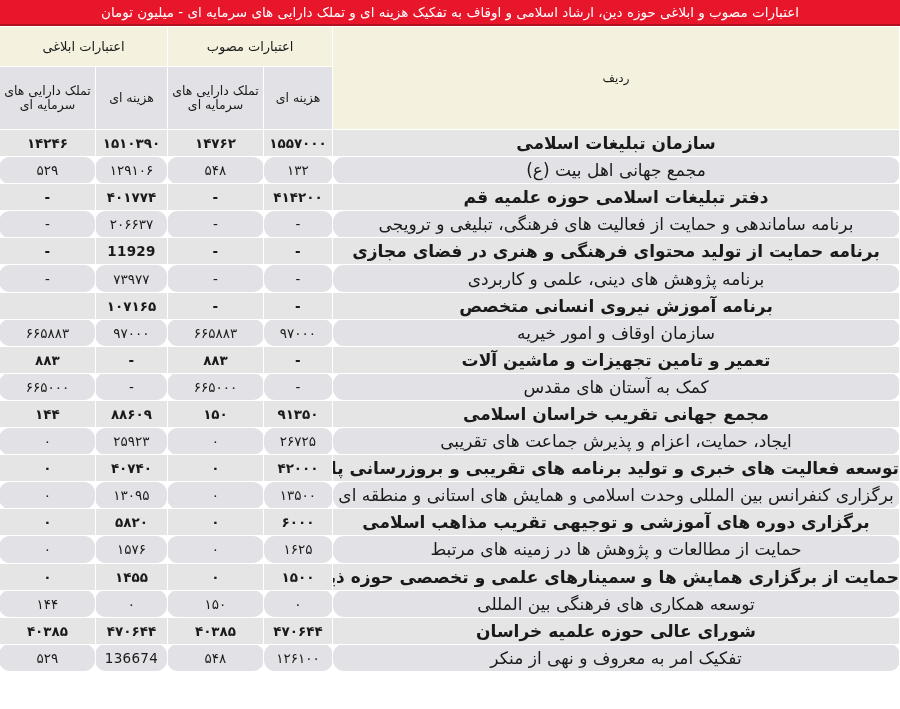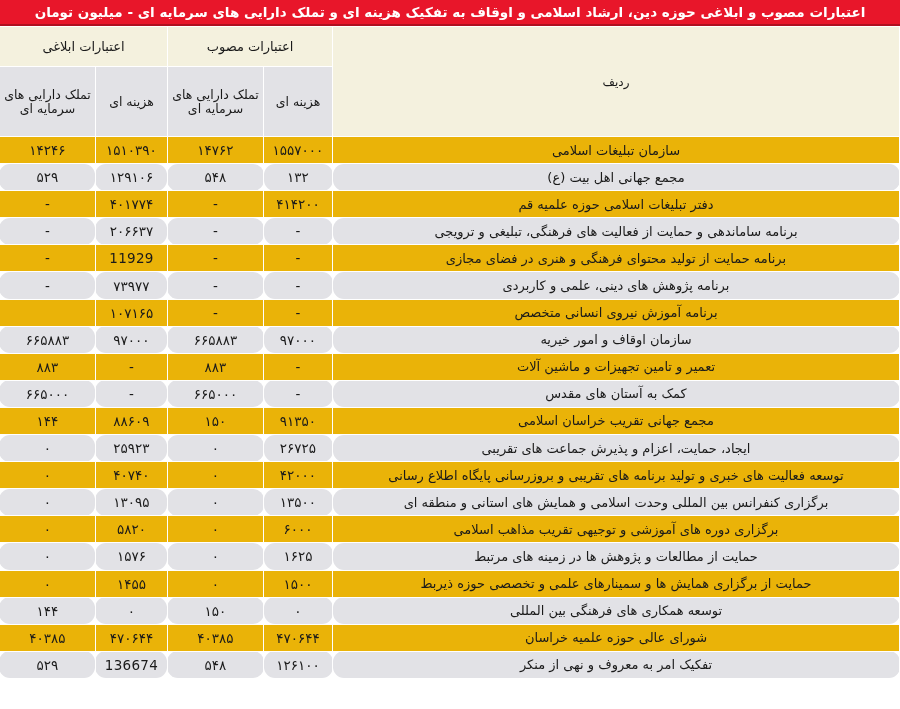--- a/index.html
+++ b/index.html
@@ -23,21 +23,21 @@
 
   
   .title-banner {
     height: 26px;
     background: #e8162a;
     color: #ffffff;
     display: flex;
     align-items: center;
     justify-content: center;
     font-size: 13.5px;
-    font-weight: bold;
+    font-weight: normal;
     letter-spacing: 0;
     white-space: nowrap;
     overflow: hidden;
     box-sizing: border-box;
     padding: 6px 6px;
     border-bottom: 2px solid #b01020;
   }
 
   
   table.budget {
@@ -67,43 +67,43 @@
   
   .hdr-group {
     background: #f4f1de;
     font-size: 13px;
     height: 40px;
     border-bottom: 1px solid #ffffff;
   }
   .hdr-sub {
     background: #e2e2e6;
     font-size: 12.5px;
-    height: 70px;
+    height: 63px;
     line-height: 1.12;
     padding: 2px 1px;
   }
   .hdr-label {
     background: #f4f1de;
     font-size: 12px;
     height: 89px;
   }
 
   
   tbody tr { height: 27.1px; }
-  tbody tr.odd  td { background: #eab308; }
+  tbody tr.odd  td { background: #e5e5e5; font-weight: bold; }
   tbody tr.even td { background: #e2e2e6; border-radius: 11px; }
 
   td.num {
     font-size: 13.5px;
     letter-spacing: 0.3px;
     font-family: "DejaVu Sans", sans-serif;
     white-space: nowrap;
   }
   td.label {
-    font-size: 13px;
+    font-size: 17px;
     text-align: center;
     white-space: nowrap;
     padding: 0 6px;
     overflow: hidden;
   }
 </style>
 </head>
 <body>
 
 <div id="sheet">

